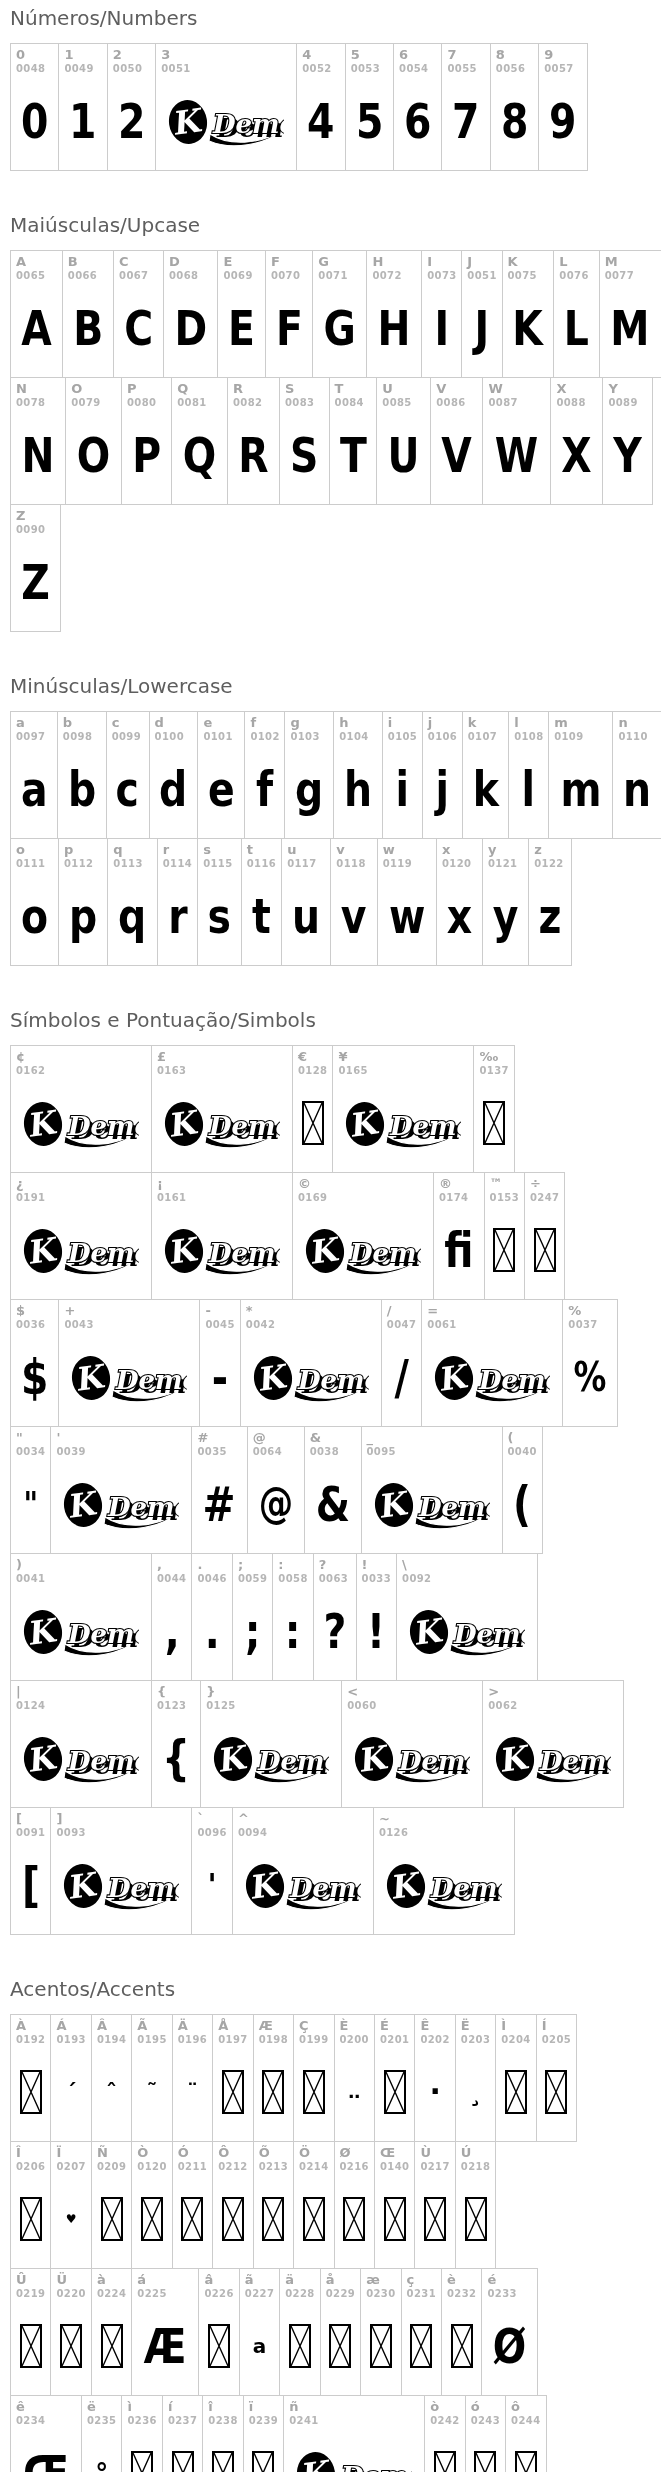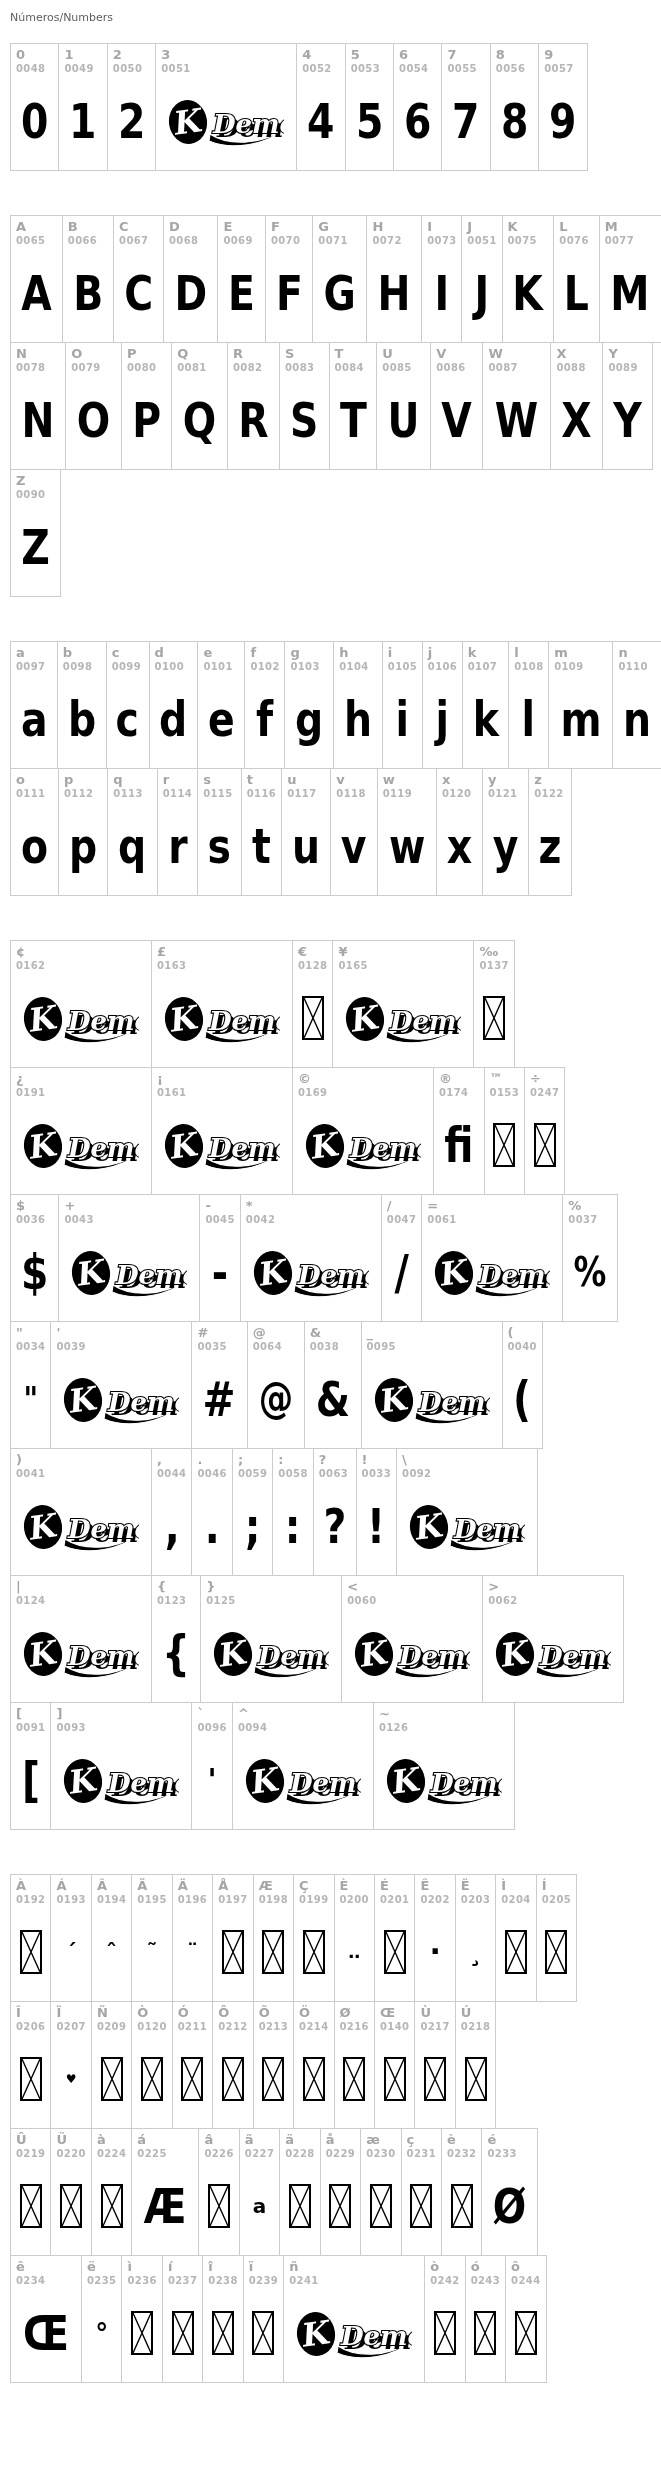--- a/index.html
+++ b/index.html
@@ -1,19 +1,19 @@
 <!DOCTYPE html>
 <html><head>
 <meta charset="utf-8">
 <style>
   html,body{margin:0;padding:0;background:#ffffff;}
   body{width:661px;font-family:"DejaVu Sans",sans-serif;}
   .page{padding:8px 0 30px 10px;}
   section{margin:0 0 44px 0;}
-  .sec-title{color:#5e5e5e;font-size:11px;line-height:20px;margin:0 0 15px 0;font-weight:normal;}
+  .sec-title{color:#5e5e5e;font-size:20px;line-height:20px;margin:0 0 15px 0;font-weight:normal;}
   .rows{display:block;}
   .row{display:flex;align-items:stretch;}
   .row + .row{margin-top:-1px;}
   .cell{border:1px solid #cccccc;margin-right:-1px;background:#fff;min-width:37px;
         display:flex;flex-direction:column;box-sizing:border-box;}
   .cell.wide{min-width:142px;}
   .head{padding:4px 5px 0 5px;height:32px;flex:none;}
   .ch{font-size:13px;font-weight:bold;color:#a6a6a6;line-height:14px;}
   .code{font-size:10px;font-weight:bold;color:#b6b6b6;letter-spacing:.4px;line-height:13px;}
   .glyph{flex:1;min-height:78px;display:flex;align-items:center;justify-content:center;
@@ -126,20 +126,21 @@
                 <div class="code">0057</div>
               </div>
               <div class="glyph">
                 <span class="chg">9</span>
               </div>
             </div>
           </div>
         </div>
       </section>
       <section>
+        <h2 class="sec-title">Maiúsculas/Upcase</h2>
         <div class="rows">
           <div class="row">
             <div class="cell">
               <div class="head">
                 <div class="ch">A</div>
                 <div class="code">0065</div>
               </div>
               <div class="glyph">
                 <span class="chg">A</span>
               </div>
@@ -370,20 +371,21 @@
                 <div class="code">0090</div>
               </div>
               <div class="glyph">
                 <span class="chg">Z</span>
               </div>
             </div>
           </div>
         </div>
       </section>
       <section>
+        <h2 class="sec-title">Minúsculas/Lowercase</h2>
         <div class="rows">
           <div class="row">
             <div class="cell">
               <div class="head">
                 <div class="ch">a</div>
                 <div class="code">0097</div>
               </div>
               <div class="glyph">
                 <span class="chg">a</span>
               </div>
@@ -612,20 +614,21 @@
                 <div class="code">0122</div>
               </div>
               <div class="glyph">
                 <span class="chg">z</span>
               </div>
             </div>
           </div>
         </div>
       </section>
       <section>
+        <h2 class="sec-title">Símbolos e Pontuação/Simbols</h2>
         <div class="rows">
           <div class="row">
             <div class="cell wide">
               <div class="head">
                 <div class="ch">¢</div>
                 <div class="code">0162</div>
               </div>
               <div class="glyph">
                 <svg class="dl" width="116" height="50" viewBox="0 0 116 50">
                   <g transform="rotate(-8 20 26)">
@@ -1189,20 +1192,21 @@
                   <path d="M42 38 C60 50 92 49 114 34 C100 48 64 55 41 45 Z" fill="#000" stroke="#fff" stroke-width="1.2"></path>
                   <text x="49" y="41" font-size="26" font-weight="bold" font-style="italic" fill="#000" font-family="'DejaVu Serif',serif">Demo</text>
                   <text x="45" y="37" font-size="26" font-weight="bold" font-style="italic" fill="#fff" stroke="#000" stroke-width="2.2" style="paint-order:stroke" font-family="'DejaVu Serif',serif">Demo</text>
                 </svg>
               </div>
             </div>
           </div>
         </div>
       </section>
       <section>
+        <h2 class="sec-title">Acentos/Accents</h2>
         <div class="rows">
           <div class="row">
             <div class="cell">
               <div class="head">
                 <div class="ch">À</div>
                 <div class="code">0192</div>
               </div>
               <div class="glyph">
                 <svg width="22" height="44" viewBox="0 0 22 44">
                   <rect x="1" y="1" width="20" height="42" fill="none" stroke="#000" stroke-width="2"></rect>

